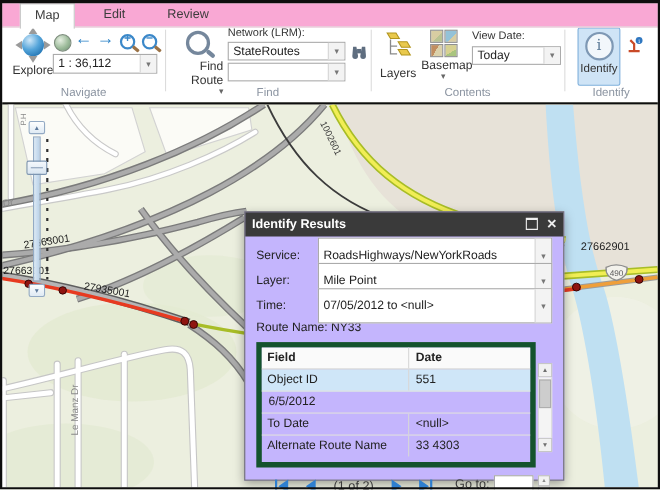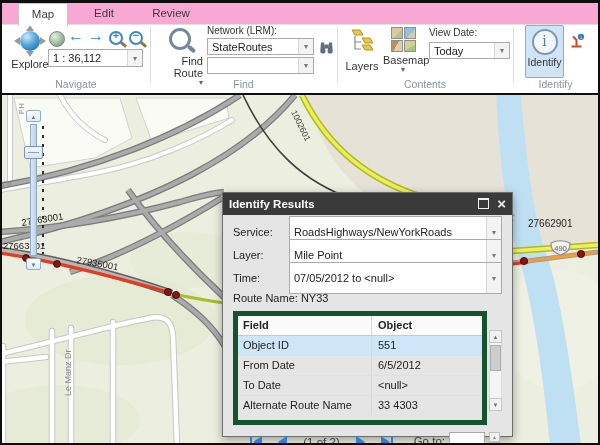--- a/index.html
+++ b/index.html
@@ -68,21 +68,21 @@
   .zslider{position:absolute;left:22px;top:110px;width:26px;height:162px;z-index:7}
   .zbtn{position:absolute;left:4px;width:15px;height:12px;background:linear-gradient(#fdfefe,#dfeaf4);border:1px solid #93aac4;border-radius:2px;
         font-size:6px;color:#5d7a9c;text-align:center;line-height:12px;box-sizing:border-box}
   .ztrack{position:absolute;left:8px;top:14px;width:7px;height:132px;background:linear-gradient(90deg,#dce9f5,#b9d1e8);border:1px solid #93aac4;box-sizing:border-box}
   .zthumb{position:absolute;left:2px;top:36px;width:19px;height:13px;background:linear-gradient(#f4f8fc,#d9e5f1);border:1px solid #7e96b2;border-radius:2px;box-sizing:border-box}
   .zthumb::after{content:"";position:absolute;left:3px;right:3px;top:5px;height:1px;background:#8aa0b8}
   .zticks{position:absolute;left:20px;top:16px;width:2px;height:128px;
           background:repeating-linear-gradient(#2c2c2c 0 3px,transparent 3px 9px)}
 
   
-  .dialog{position:absolute;left:222px;top:192px;width:291px;height:245px;z-index:20;background:#e5e5e5;
+  .dialog{position:absolute;left:222px;top:192px;width:291px;height:245px;z-index:20;background:#c4b5fd;
           border:1px solid #6e6e6e;box-shadow:0 3px 9px rgba(0,0,0,.35);box-sizing:border-box}
   .dlg-title{height:22px;background:#3a3a3a;color:#fff;display:flex;align-items:center;padding:0 6px;font-size:11.5px;font-weight:bold}
   .dlg-btn{margin-left:8px;color:#eee;font-size:12px;line-height:12px;cursor:default}
   .dlg-max{width:9px;height:8px;border:1px solid #eee;border-top-width:2px;display:inline-block}
   .dlg-body{position:relative;padding:8px 10px 0;font-size:11px;color:#222}
   .frow{display:flex;align-items:center;margin-bottom:5px;height:18px}
   .flabel{width:56px;color:#222}
   .frow .combo{position:relative;flex:1;height:32px}
   .rname{margin:4px 0 7px;font-size:11px;color:#222}
   .tarea{display:flex}
@@ -355,29 +355,28 @@
     </div>
     <div class="rname">
       <span>Route Name:</span>
       <span>NY33</span>
     </div>
 
     <div class="tarea">
       <div class="dtable">
         <div class="trow thead">
           <span class="tc1">Field</span>
-          <span class="tc2">Object</span>
+          <span class="tc2">Date</span>
         </div>
         <div id="table-rows">
             <div class="trow sel">
               <span class="tc1">Object ID</span>
               <span class="tc2">551</span>
             </div>
             <div class="trow">
-              <span class="tc1">From Date</span>
               <span class="tc2">6/5/2012</span>
             </div>
             <div class="trow">
               <span class="tc1">To Date</span>
               <span class="tc2">&lt;null&gt;</span>
             </div>
             <div class="trow">
               <span class="tc1">Alternate Route Name</span>
               <span class="tc2">33 4303</span>
             </div>

